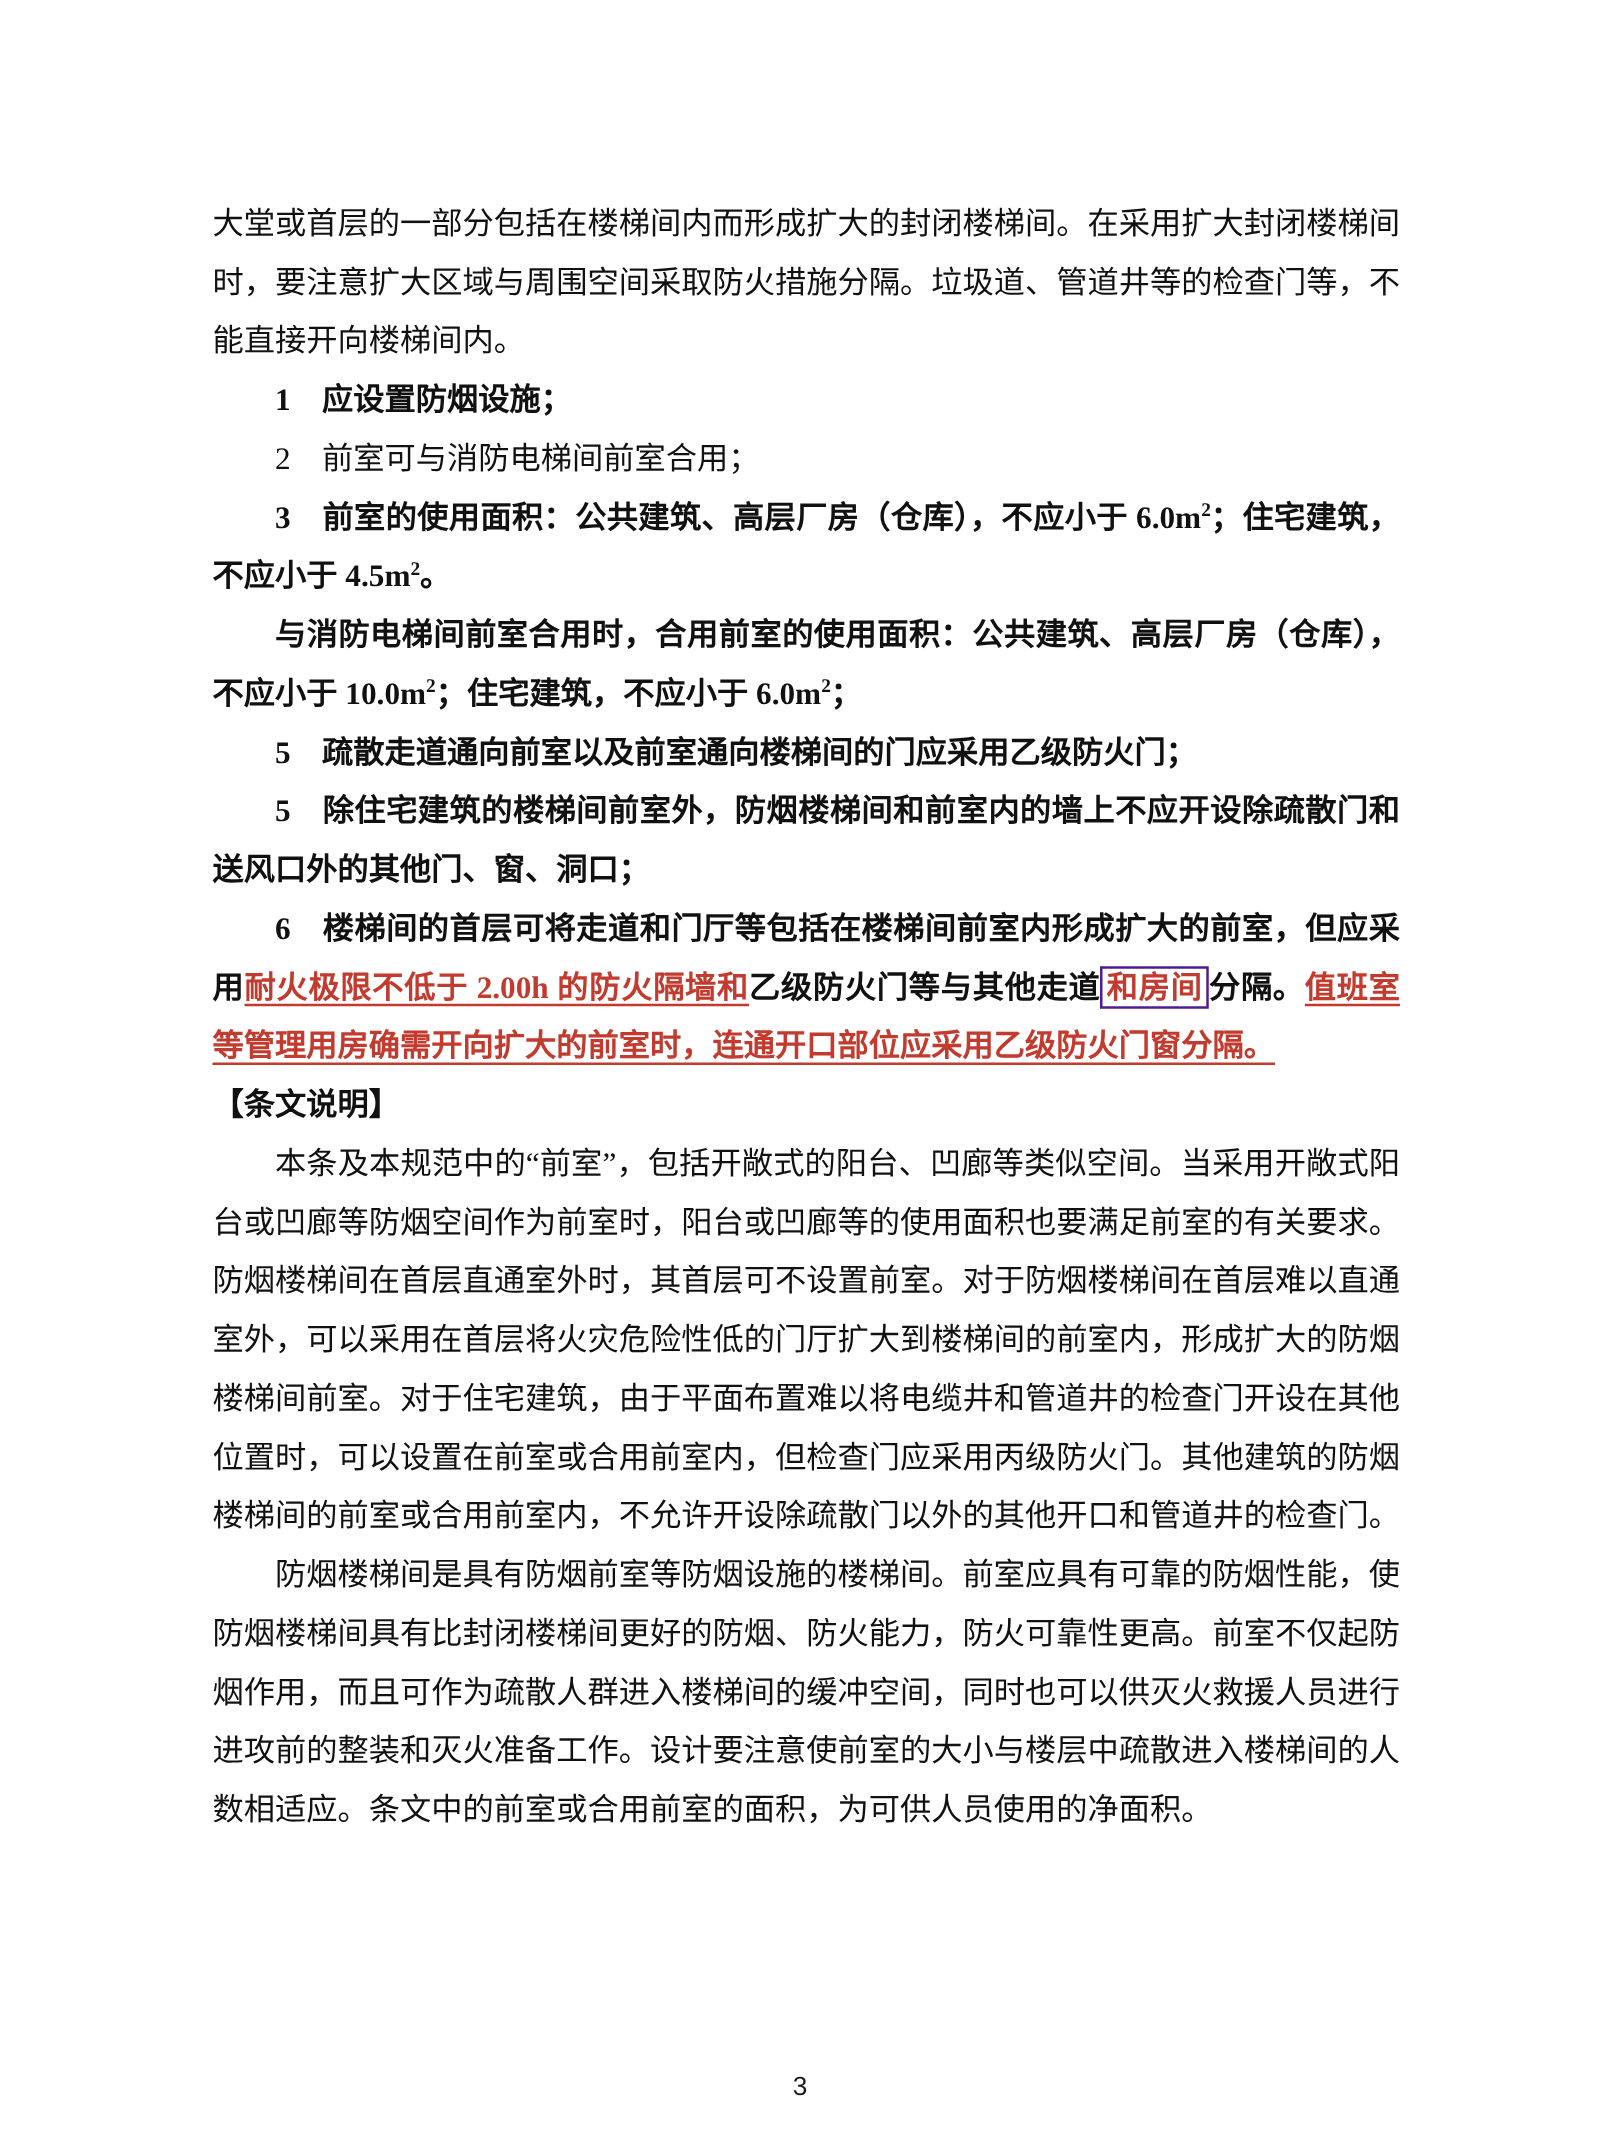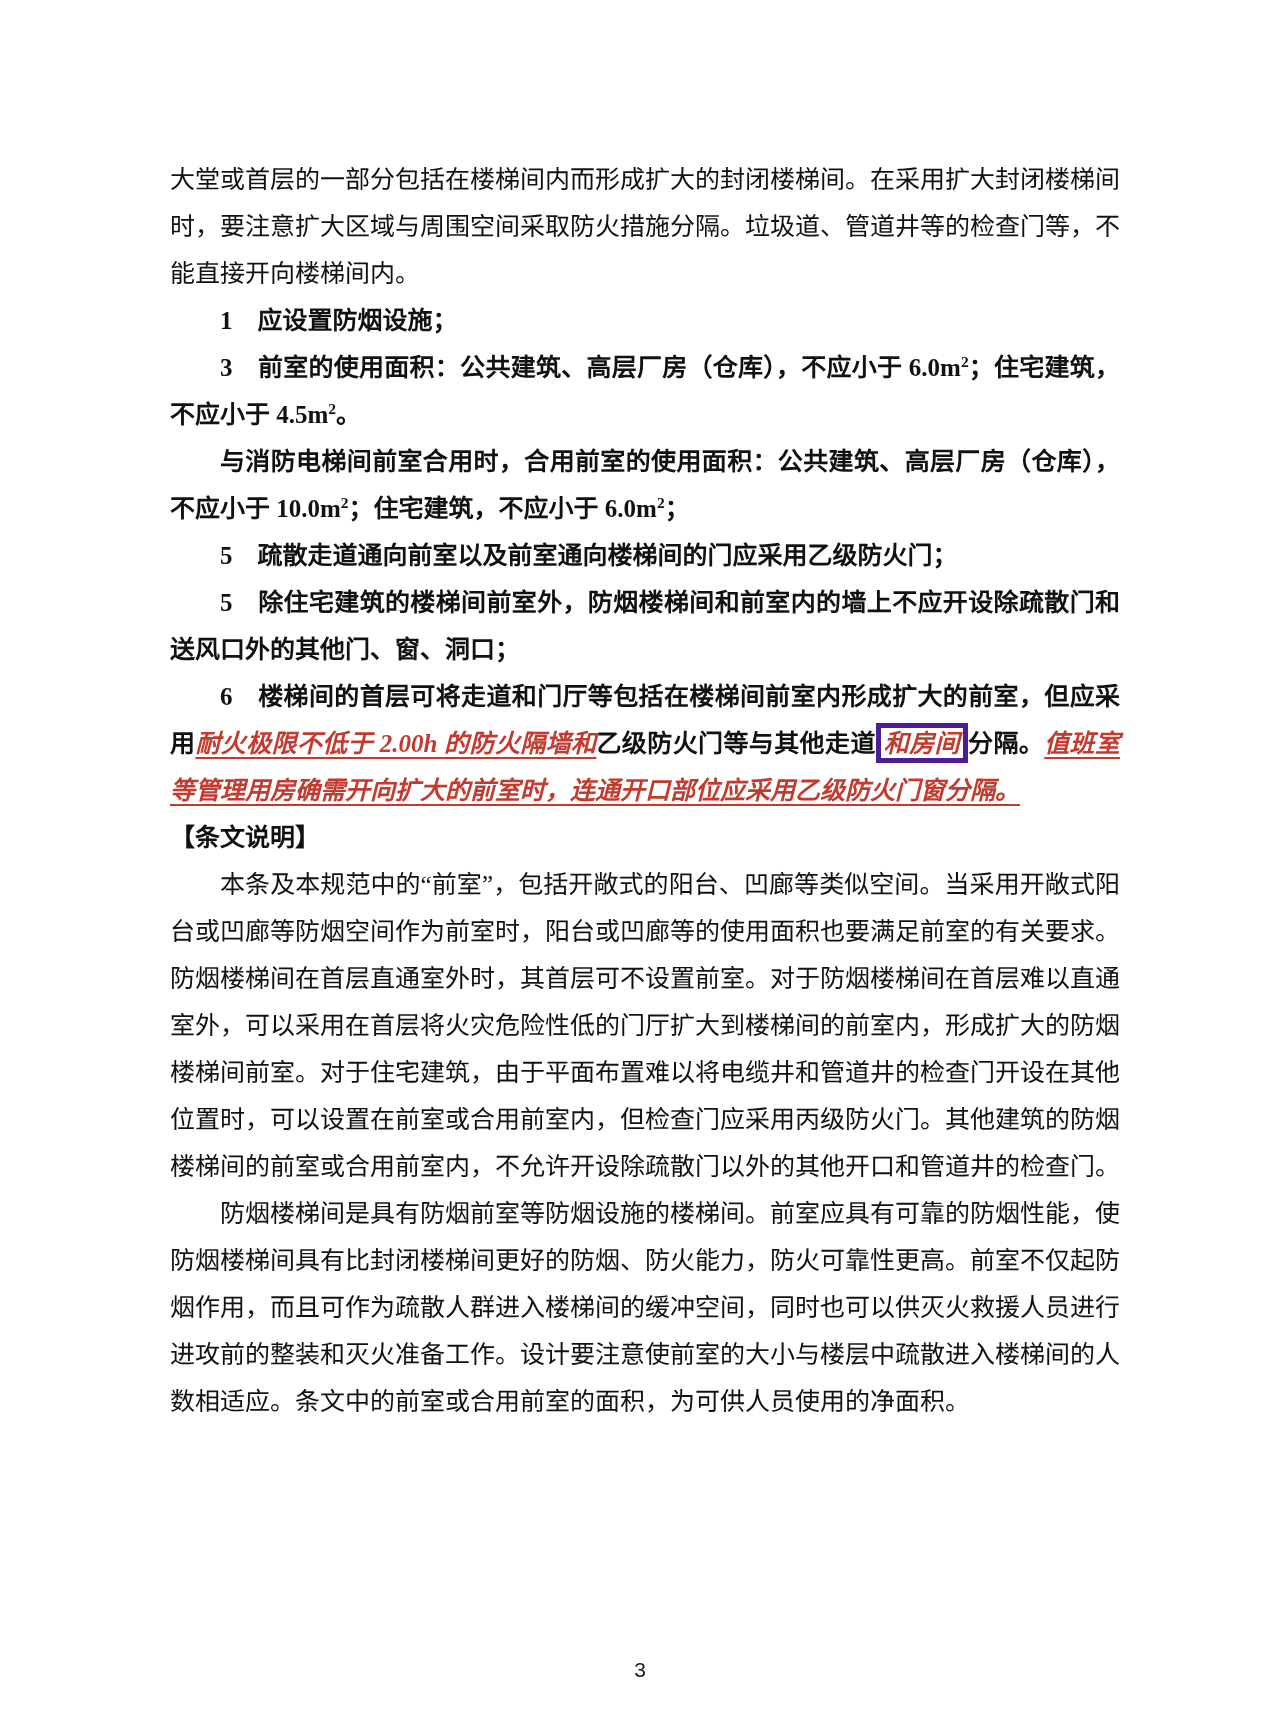--- a/index.html
+++ b/index.html
@@ -27,29 +27,29 @@
     font-size: 25px;
     line-height: 47px;
     text-align: justify;
   }
   .content p {
     margin: 0;
     padding: 0;
   }
   p.indent { text-indent: 2em; }
   p.bold   { font-weight: 700; }
-  .red     { color: var(--accent-red, #c23b2e); font-style: italic; }
+  .red     { color: var(--accent-red, #c23b2e); }
   .u {
     text-decoration: underline;
     text-decoration-thickness: 2px;
     text-underline-offset: 5px;
     text-decoration-skip-ink: none;
   }
   .boxed {
-    border: 5px solid #4c1d95;
+    border: 2px solid #4c1d95;
     padding: 2px 3px 1px 3px;
   }
   sup.sp {
     font-size: 0.62em;
     line-height: 0;
     vertical-align: super;
   }
   .footer {
     position: absolute;
     top: 1655px;
@@ -62,20 +62,21 @@
     font-family: "Liberation Sans", "DejaVu Sans", sans-serif;
   }
 </style>
 </head>
 <body>
 
 <div class="page">
   <div class="content" id="doc-content">
       <p class=""><span>大堂或首层的一部分包括在楼梯间内而形成扩大的封闭楼梯间。在采用扩大封闭楼梯间时，要注意扩大区域与周围空间采取防火措施分隔。垃圾道、管道井等的检查门等，不能直接开向楼梯间内。</span></p>
       <p class="bold indent"><span>1　应设置防烟设施；</span></p>
+      <p class="indent"><span>2　前室可与消防电梯间前室合用；</span></p>
       <p class="bold indent"><span>3　前室的使用面积：公共建筑、高层厂房（仓库），不应小于 6.0m</span><sup class="sp">2</sup><span>；住宅建筑，不应小于 4.5m</span><sup class="sp">2</sup><span>。</span></p>
       <p class="bold indent"><span>与消防电梯间前室合用时，合用前室的使用面积：公共建筑、高层厂房（仓库），不应小于 10.0m</span><sup class="sp">2</sup><span>；住宅建筑，不应小于 6.0m</span><sup class="sp">2</sup><span>；</span></p>
       <p class="bold indent"><span>5　疏散走道通向前室以及前室通向楼梯间的门应采用乙级防火门；</span></p>
       <p class="bold indent"><span>5　除住宅建筑的楼梯间前室外，防烟楼梯间和前室内的墙上不应开设除疏散门和送风口外的其他门、窗、洞口；</span></p>
       <p class="bold indent"><span>6　楼梯间的首层可将走道和门厅等包括在楼梯间前室内形成扩大的前室，但应采用</span><span class="red u">耐火极限不低于 2.00h 的防火隔墙和</span><span>乙级防火门等与其他走道</span><span class="red boxed">和房间</span><span>分隔。</span><span class="red u">值班室等管理用房确需开向扩大的前室时，连通开口部位应采用乙级防火门窗分隔。</span></p>
       <p class="bold "><span>【条文说明】</span></p>
       <p class="indent"><span>本条及本规范中的“前室”，包括开敞式的阳台、凹廊等类似空间。当采用开敞式阳台或凹廊等防烟空间作为前室时，阳台或凹廊等的使用面积也要满足前室的有关要求。防烟楼梯间在首层直通室外时，其首层可不设置前室。对于防烟楼梯间在首层难以直通室外，可以采用在首层将火灾危险性低的门厅扩大到楼梯间的前室内，形成扩大的防烟楼梯间前室。对于住宅建筑，由于平面布置难以将电缆井和管道井的检查门开设在其他位置时，可以设置在前室或合用前室内，但检查门应采用丙级防火门。其他建筑的防烟楼梯间的前室或合用前室内，不允许开设除疏散门以外的其他开口和管道井的检查门。</span></p>
       <p class="indent"><span>防烟楼梯间是具有防烟前室等防烟设施的楼梯间。前室应具有可靠的防烟性能，使防烟楼梯间具有比封闭楼梯间更好的防烟、防火能力，防火可靠性更高。前室不仅起防烟作用，而且可作为疏散人群进入楼梯间的缓冲空间，同时也可以供灭火救援人员进行进攻前的整装和灭火准备工作。设计要注意使前室的大小与楼层中疏散进入楼梯间的人数相适应。条文中的前室或合用前室的面积，为可供人员使用的净面积。</span></p>
     </div>
   <div class="footer">

